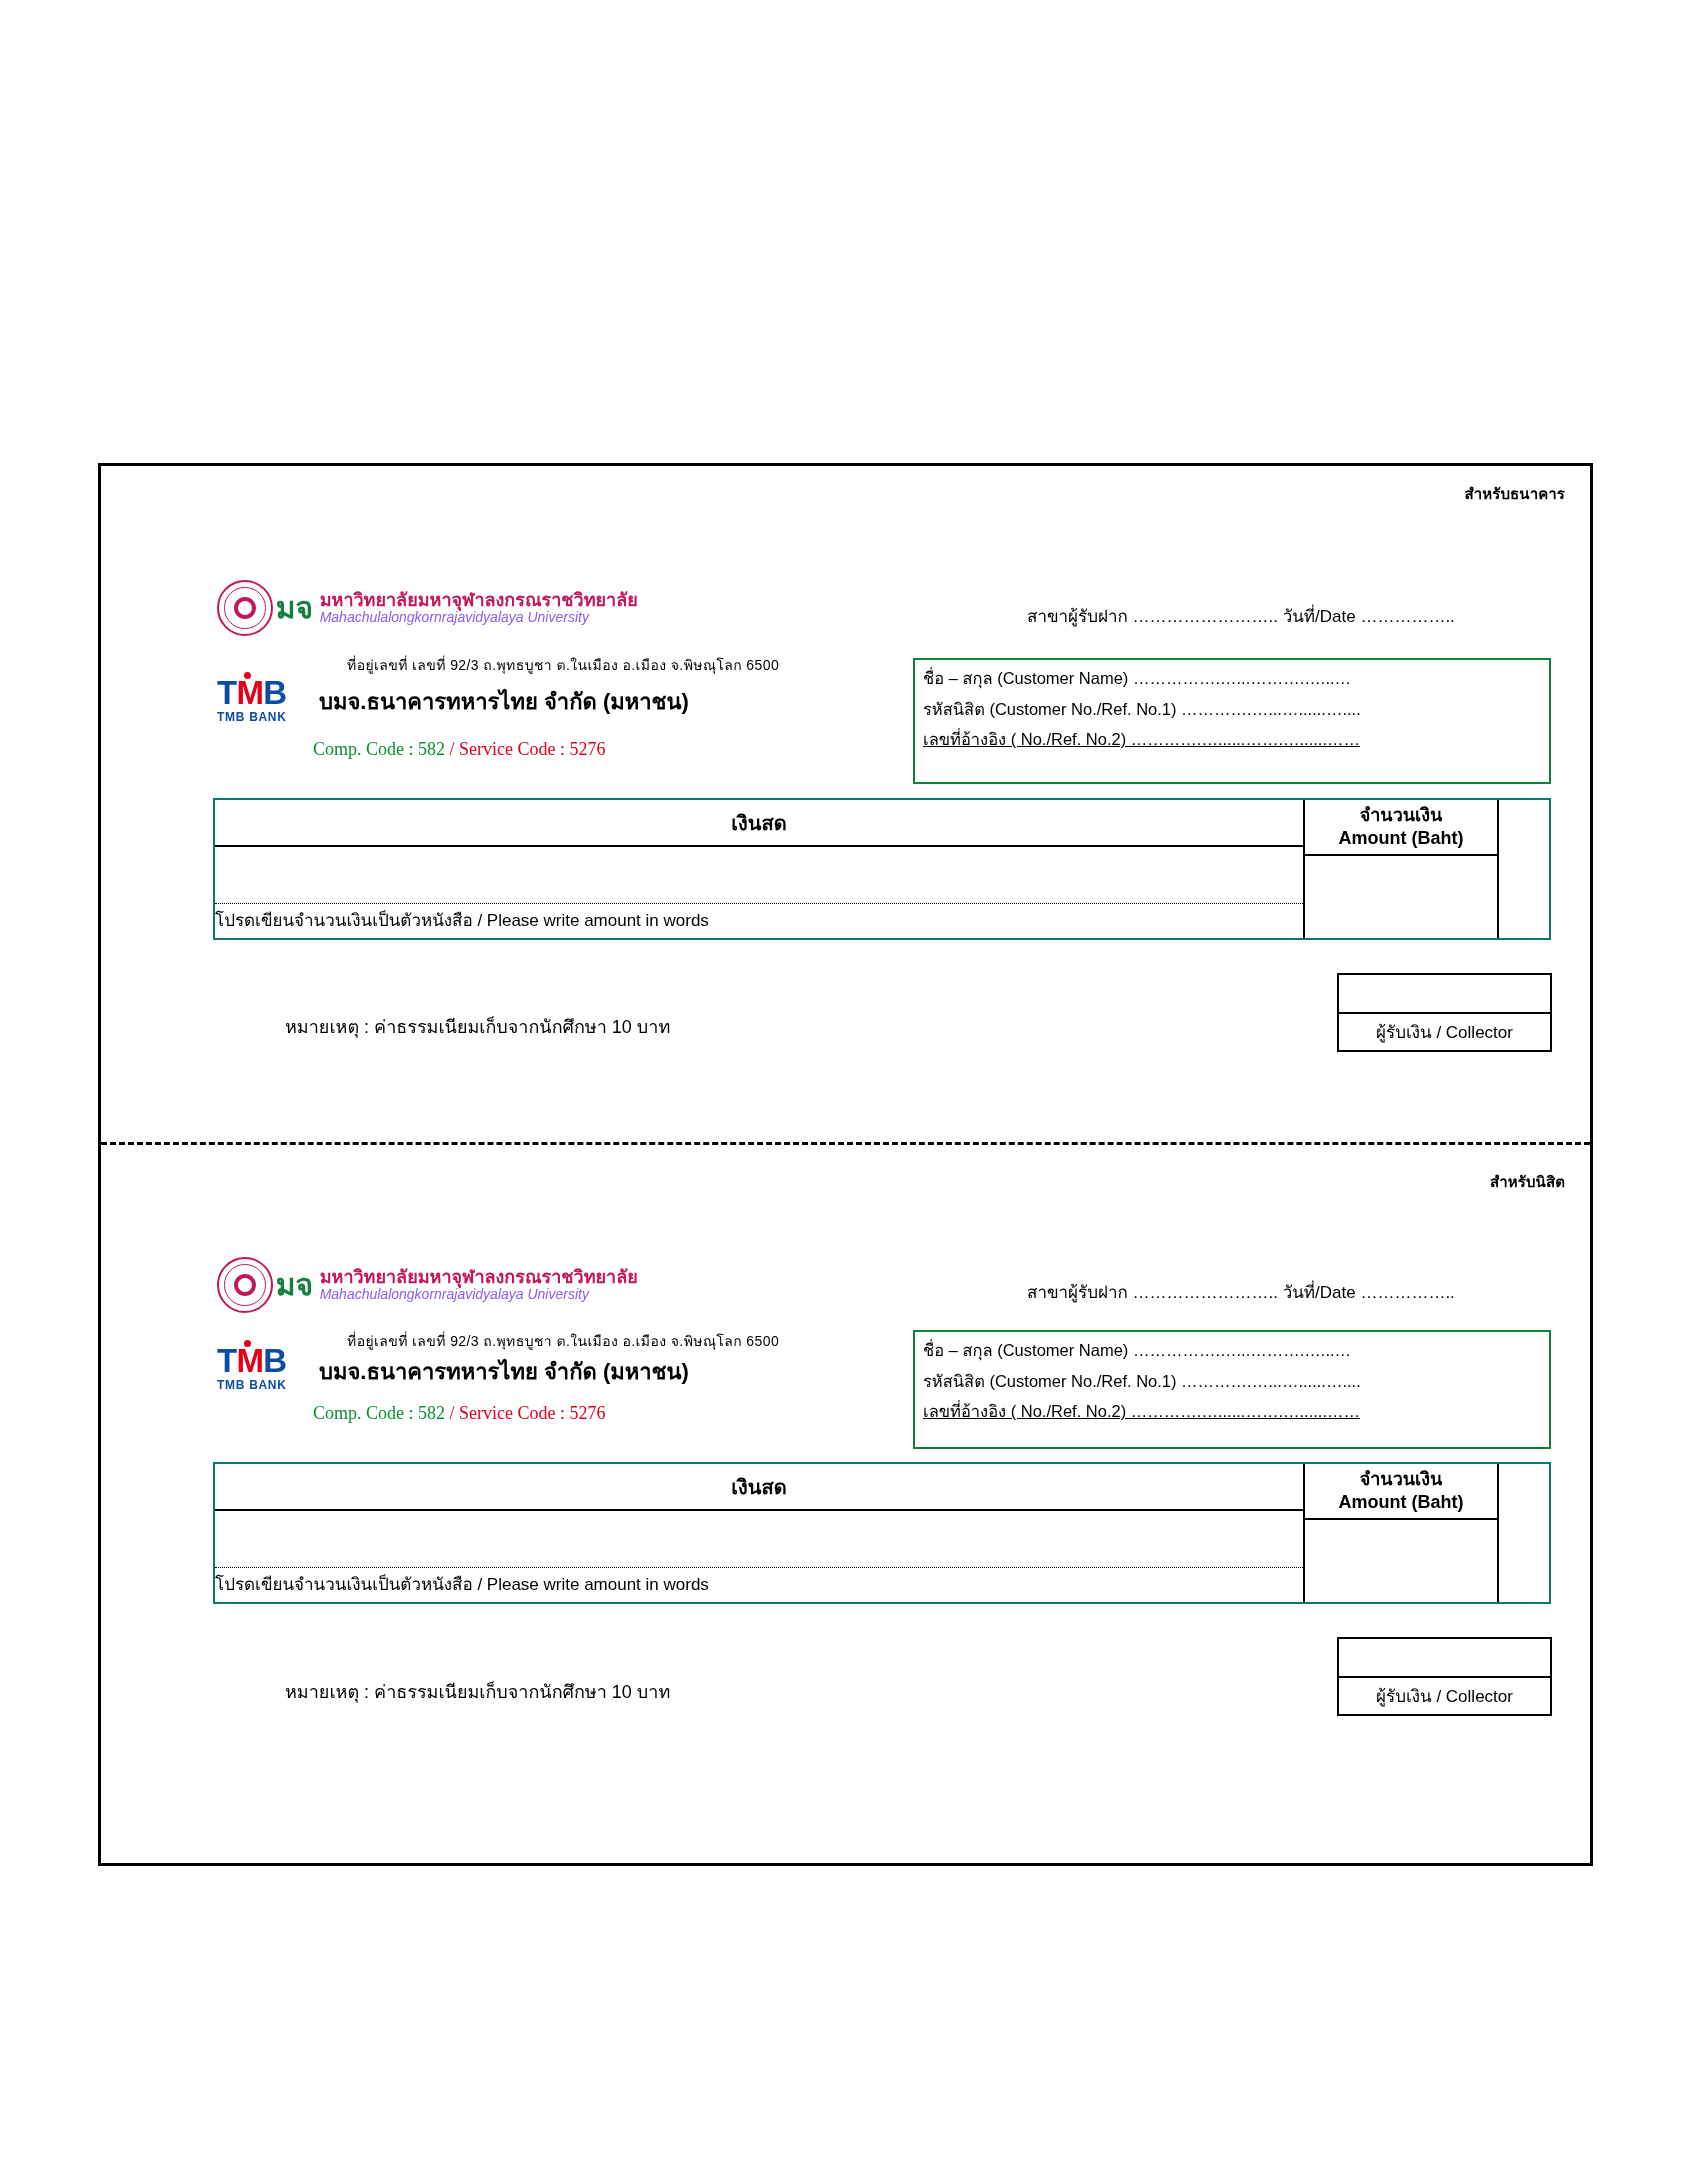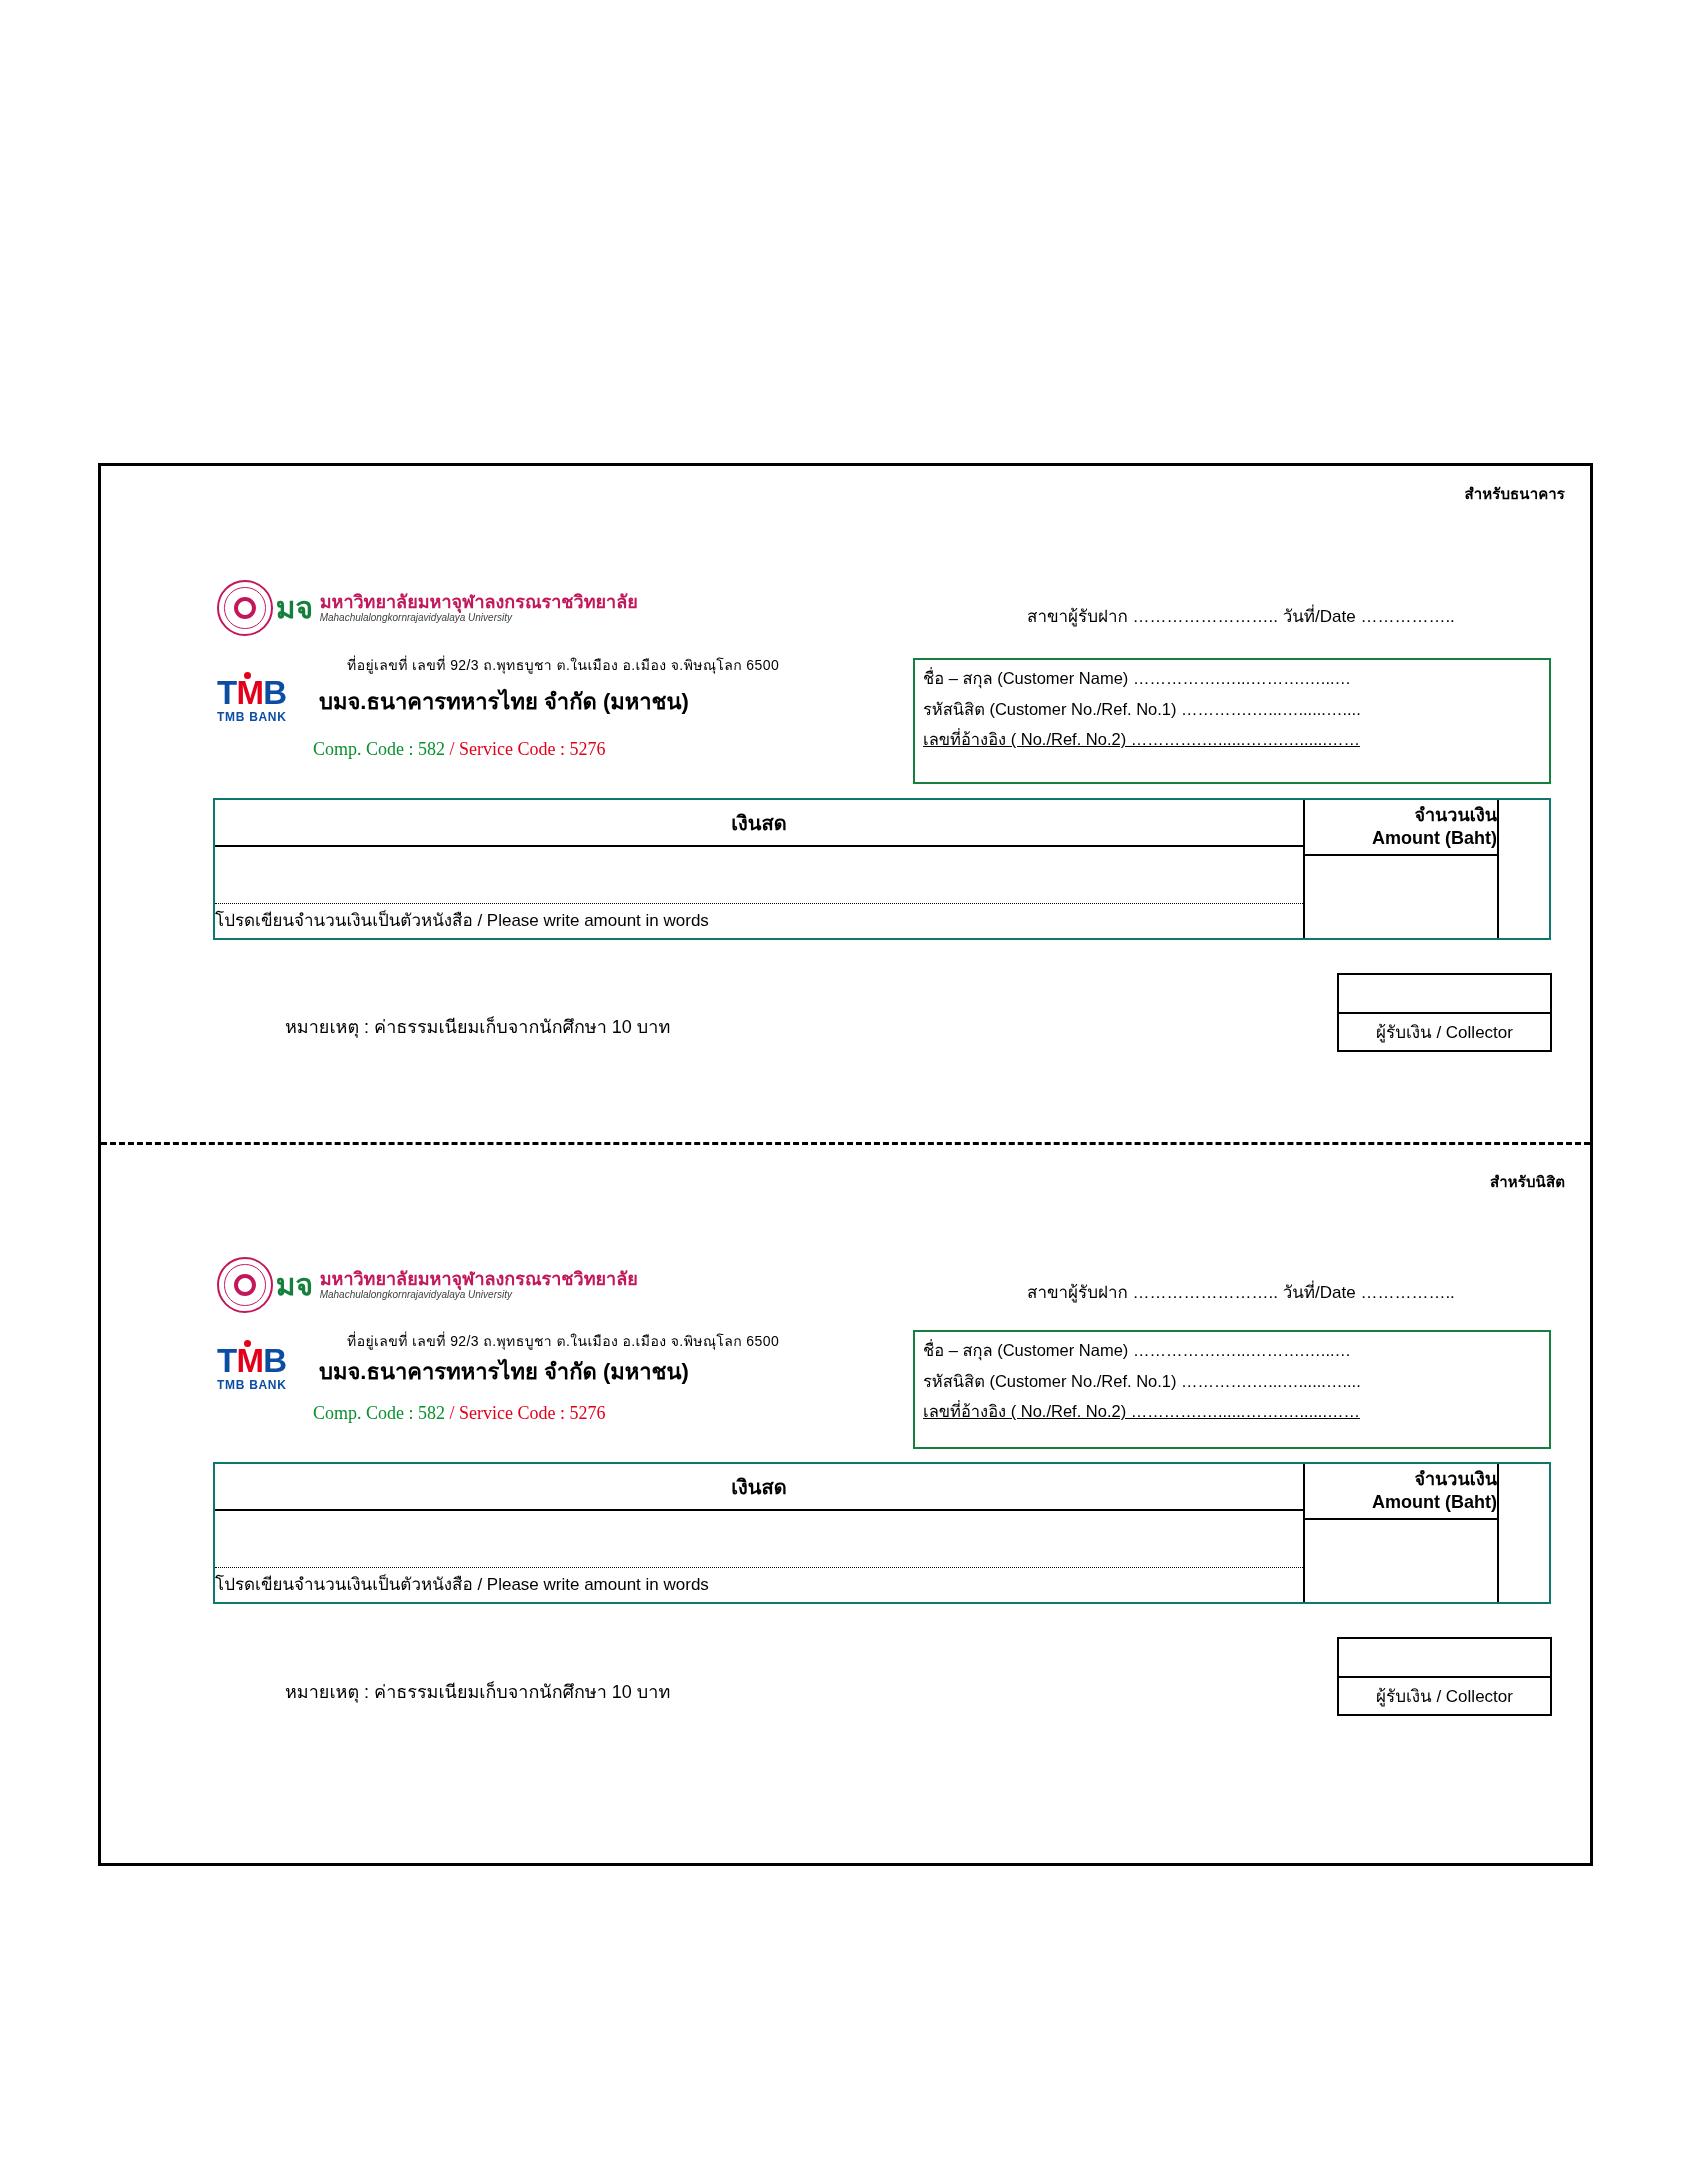--- a/index.html
+++ b/index.html
@@ -81,23 +81,23 @@
     margin-right: 1.3px;
   }
   .uni-text { line-height: 1.12; }
   .uni-th {
     font-size: 18px;
     font-weight: bold;
     color: #c2185b;
     white-space: nowrap;
   }
   .uni-en {
-    font-size: 10px;
+    font-size: 14px;
     font-style: italic;
-    color: #404040;
+    color: #8b5cf6;
     white-space: nowrap;
   }
 
   .addr-line {
     position: absolute;
     font-size: 14px;
     letter-spacing: 0.4px;
     white-space: nowrap;
   }
 
@@ -202,21 +202,21 @@
     font-size: 17px;
   }
   .amt-right {
     width: 192px;
     border-left: 2px solid #000;
     display: flex;
     flex-direction: column;
   }
   .amt-right-head {
     border-bottom: 2px solid #000;
-    text-align: right;
+    text-align: center;
     font-size: 18px;
     font-weight: bold;
     line-height: 1.25;
     padding: 4px 0 4.6px;
   }
   .amt-right-body { flex: 1; }
   .amt-far {
     width: 50px;
     border-left: 2px solid #000;
   }

